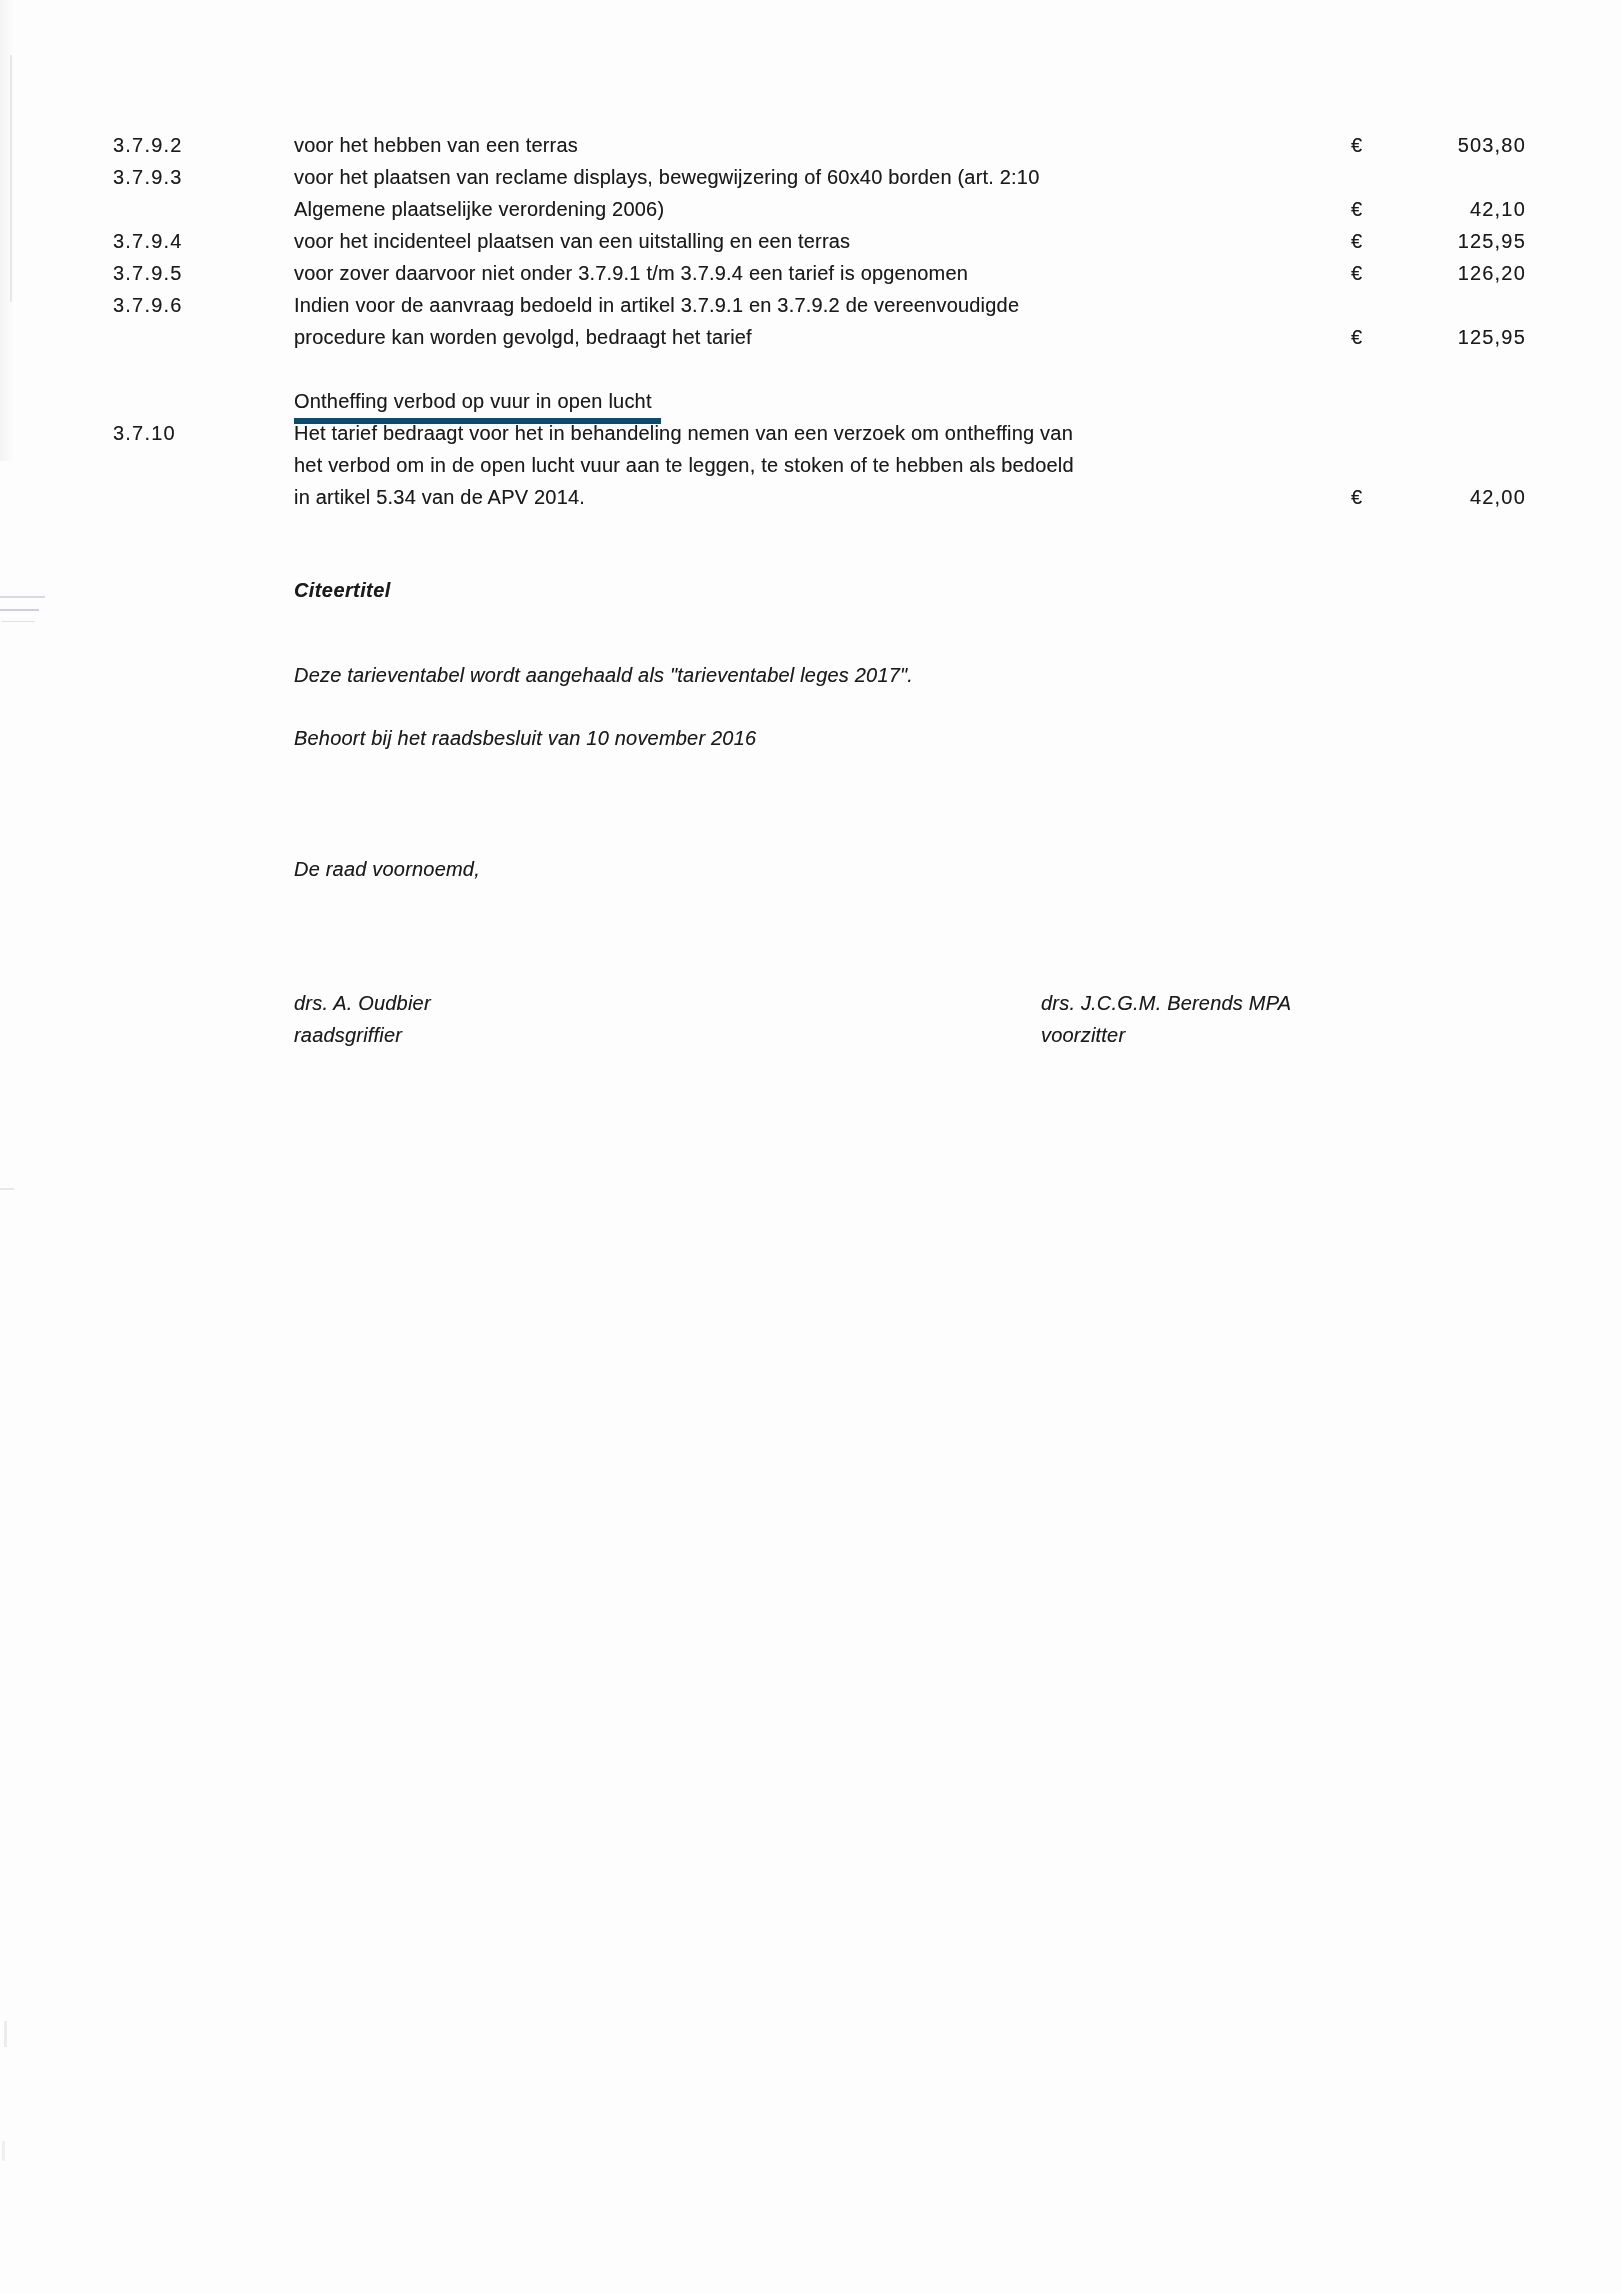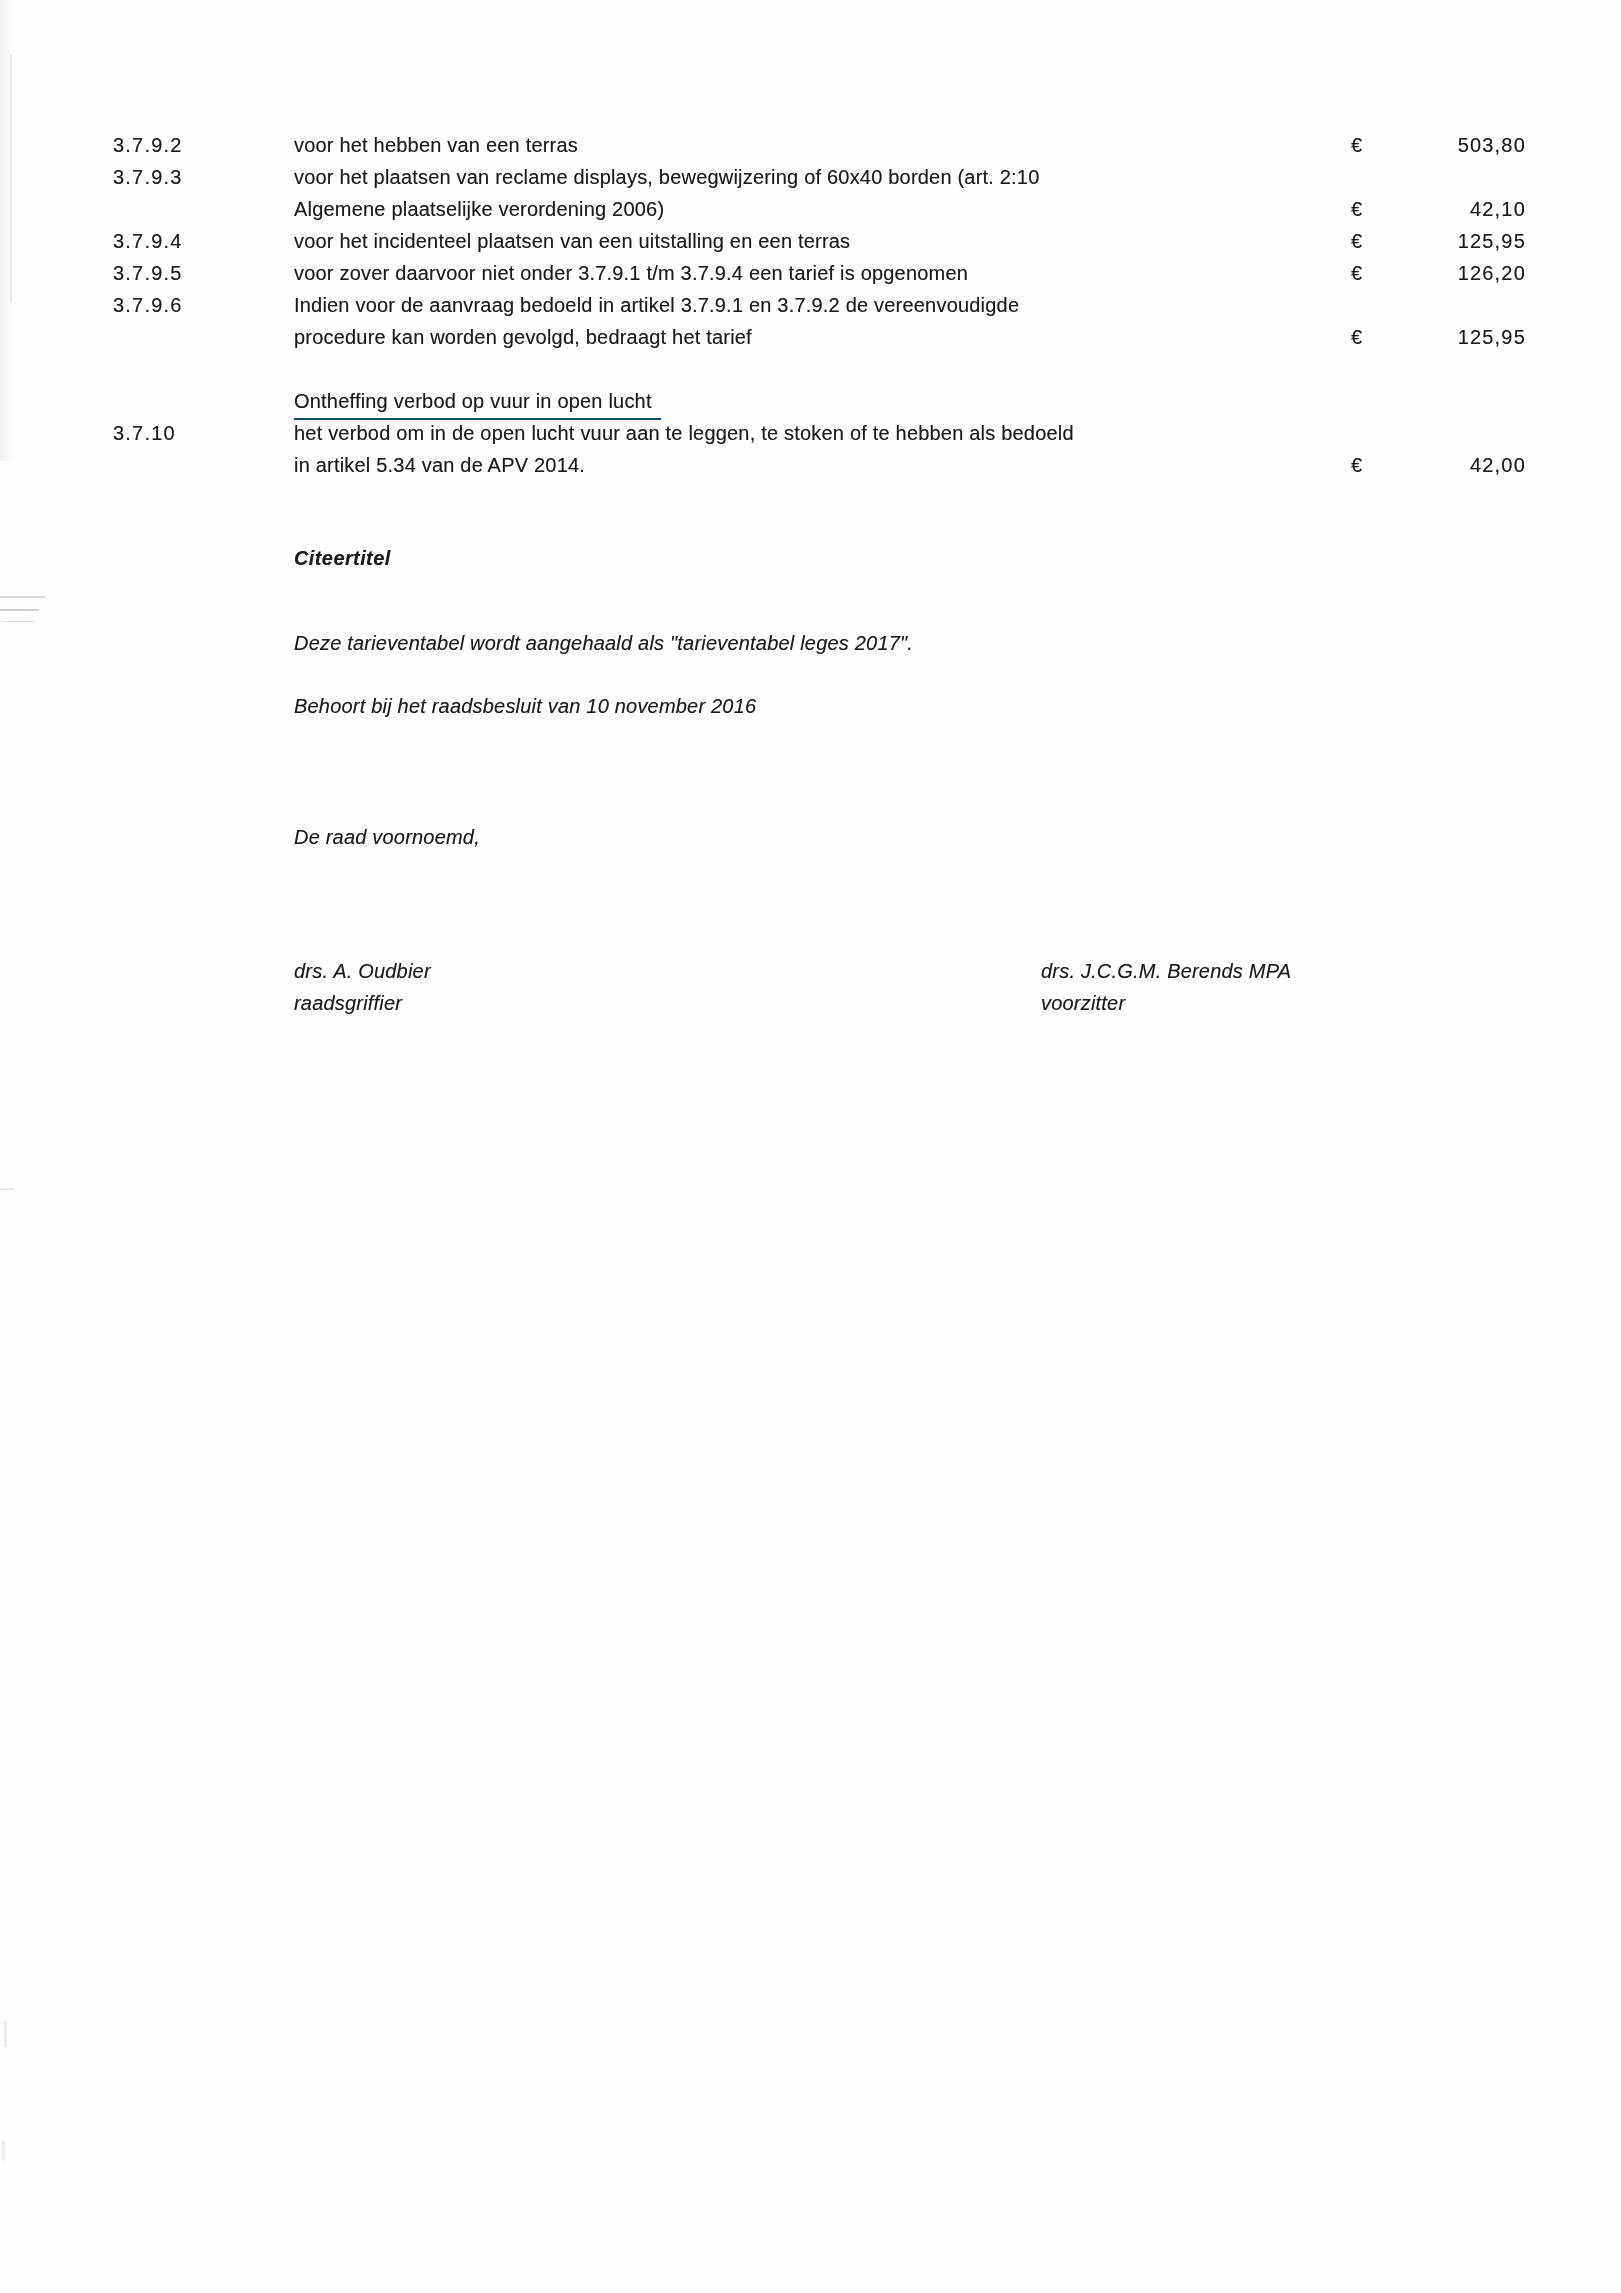--- a/index.html
+++ b/index.html
@@ -40,21 +40,21 @@
     grid-template-columns: 181px 1057px 33px 142px;
   }
   .cell-num  { letter-spacing: 1.2px; white-space: nowrap; }
   .cell-desc { }
   .cell-cur  { align-self: end; height: 32px; }
   .cell-amt  { align-self: end; height: 32px; text-align: right; letter-spacing: 1.2px; white-space: nowrap; }
   .line { height: 32px; white-space: nowrap; }
   .heading-row { margin-top: 32px; }
   .underlined {
     display: inline-block;
-    border-bottom: 2px solid #0c4a6e;
+    border-bottom: 6px solid #0c4a6e;
     padding: 0 9.8px 1px 0;
   }
 
   
   .indented { margin-left: 181px; font-style: italic; }
   .cite-heading  { margin-top: 61px;  font-weight: 700; letter-spacing: 0.4px; }
   .cite-line1    { margin-top: 53px; }
   .cite-line2    { margin-top: 31px; }
   .closing-intro { margin-top: 99px; }
   .sig-row { margin-top: 102px; display: flex; }
@@ -121,20 +121,21 @@
         </div>
         <div class="trow heading-row">
           <div class="cell-num"></div>
           <div class="cell-desc line"><div class="underlined">Ontheffing verbod op vuur in open lucht</div></div>
           <div class="cell-cur"></div>
           <div class="cell-amt"></div>
         </div>
         <div class="trow">
           <div class="cell-num line">3.7.10</div>
           <div class="cell-desc">
+            <div class="line">Het tarief bedraagt voor het in behandeling nemen van een verzoek om ontheffing van</div>
             <div class="line">het verbod om in de open lucht vuur aan te leggen, te stoken of te hebben als bedoeld</div>
             <div class="line">in artikel 5.34 van de APV 2014.</div>
           </div>
           <div class="cell-cur line">€</div>
           <div class="cell-amt line">42,00</div>
         </div>
       </div>
 
     <div class="indented cite-heading">Citeertitel</div>
 

